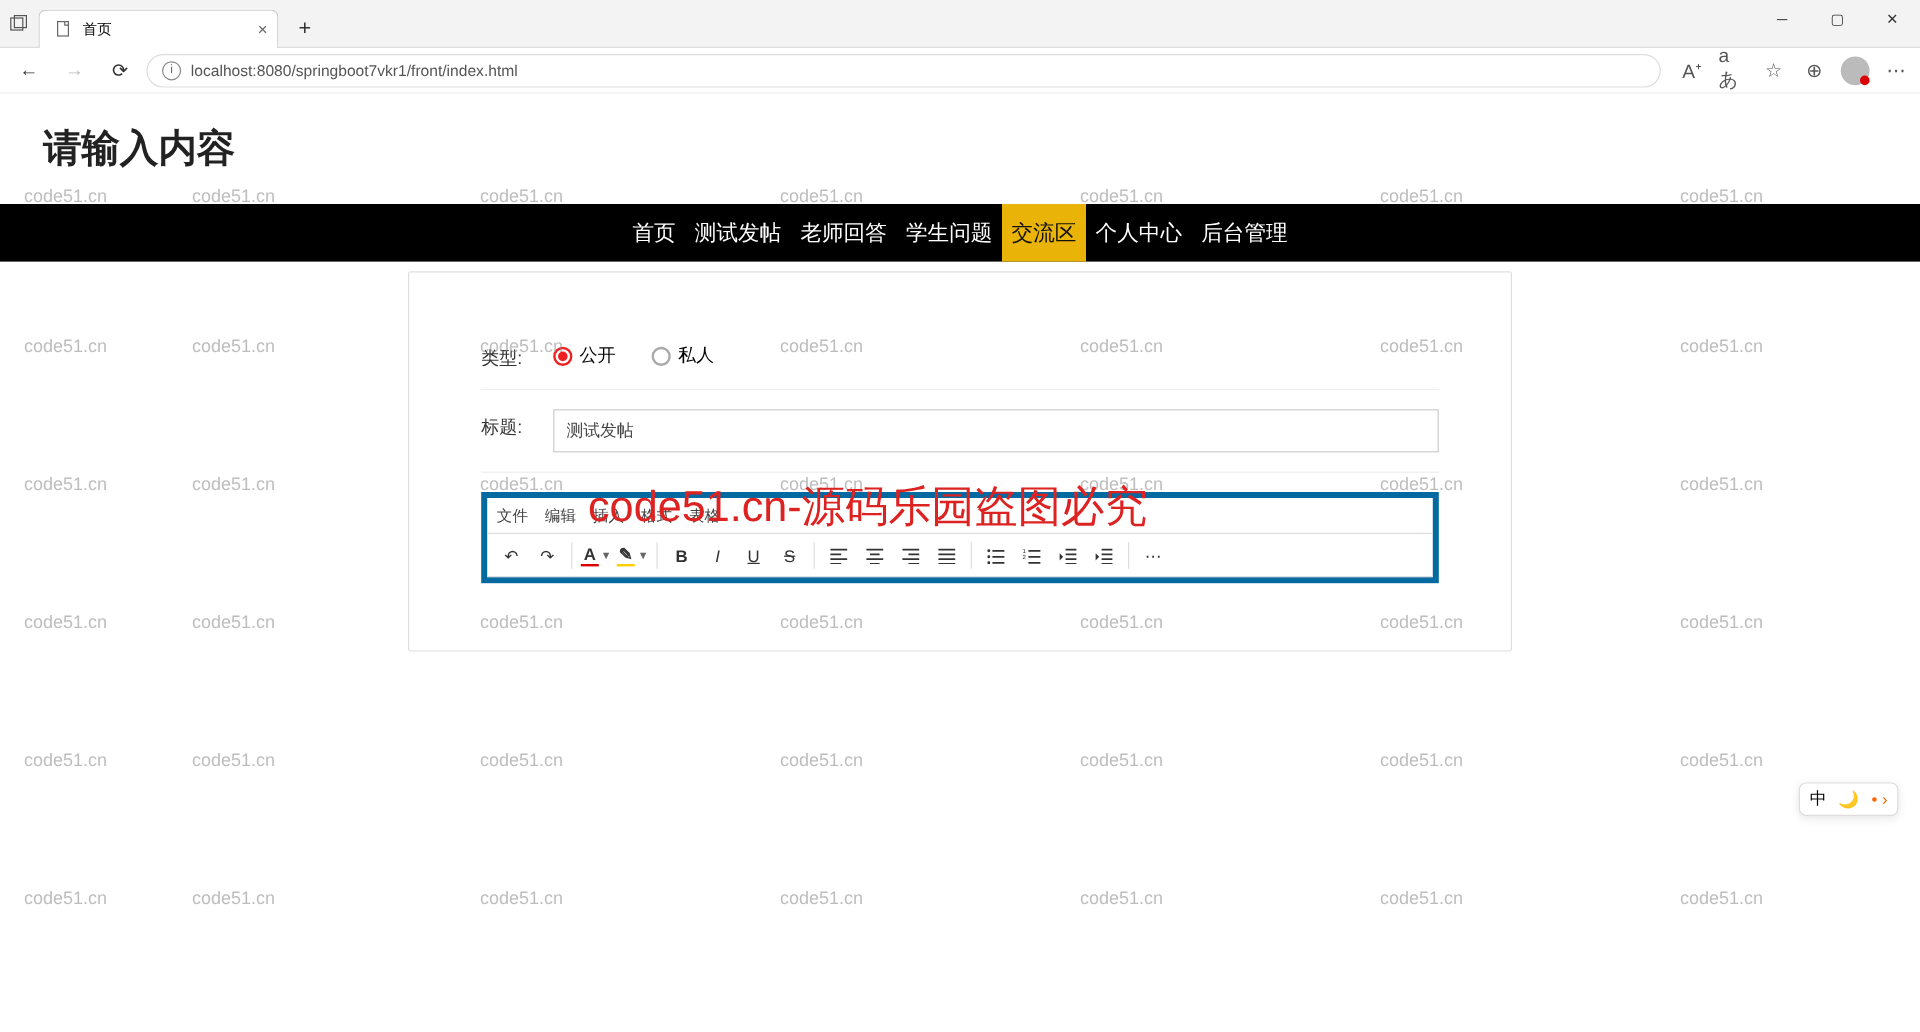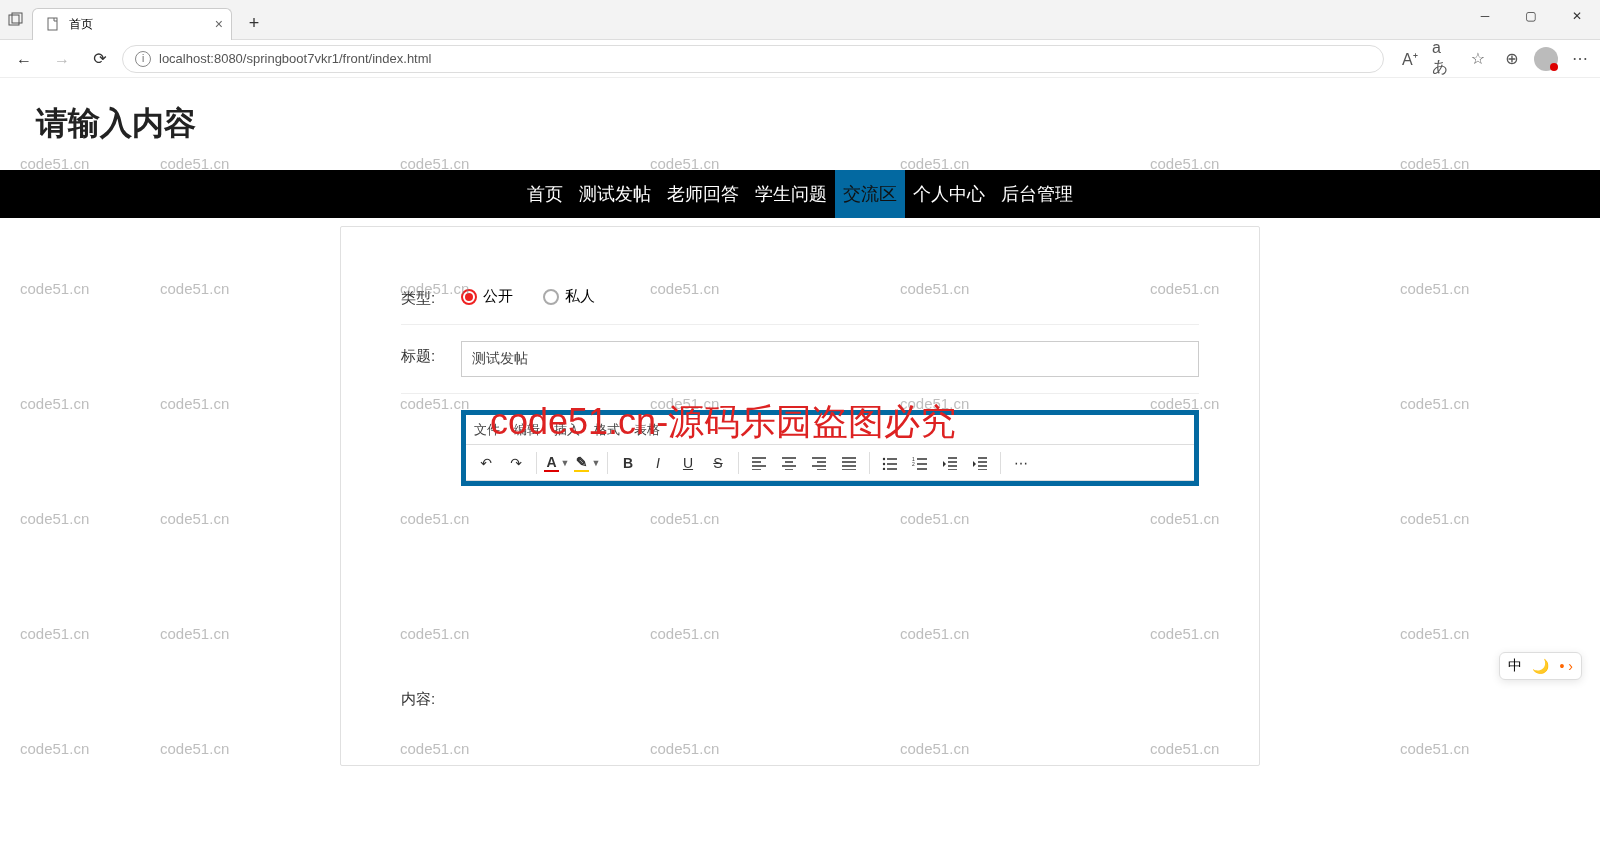--- a/index.html
+++ b/index.html
@@ -18,21 +18,21 @@
 .url-info{width:16px;height:16px;border:1px solid #888;border-radius:50%;display:flex;align-items:center;justify-content:center;font-size:10px;color:#666}
 .addr-icons{display:flex;gap:10px;margin-left:8px}
 .addr-icons .ic{width:24px;height:24px;display:flex;align-items:center;justify-content:center;color:#555;cursor:pointer}
 .avatar{width:26px;height:26px;border-radius:50%;background:#bbb;position:relative}
 .avatar::after{content:"";position:absolute;bottom:0;right:0;width:8px;height:8px;border-radius:50%;background:#d00}
 .site-header{padding:24px 36px}
 .site-title{font-size:32px;font-weight:600;color:#222}
 .nav-bar{background:#000;height:48px;display:flex;align-items:center;justify-content:center}
 .nav-items{display:flex}
 .nav-item{color:#fff;font-size:18px;padding:0 8px;height:48px;display:flex;align-items:center;cursor:pointer}
-.nav-item.active{background:#0369a1;color:#111}
+.nav-item.active{background:#eab308;color:#111}
 .content{display:flex;justify-content:center;padding-top:8px}
 .panel{width:920px;background:#fff;border:1px solid #e0e0e0;border-radius:2px;padding:40px 60px}
 .form-row{display:flex;align-items:flex-start;padding:16px 0;border-bottom:1px solid #eee}
 .form-row.no-border{border-bottom:none}
 .form-label{width:60px;font-size:15px;color:#333;padding-top:6px}
 .title-input{flex:1;height:36px;border:1px solid #ccc;padding:0 10px;font-size:14px;color:#444}
 .radio-group{display:flex;gap:30px;align-items:center;padding-top:4px}
 .radio-item{display:flex;align-items:center;gap:6px;cursor:pointer;font-size:15px}
 .radio-circle{width:16px;height:16px;border:2px solid #aaa;border-radius:50%;display:flex;align-items:center;justify-content:center}
 .radio-circle.checked{border-color:#e22}
@@ -133,21 +133,20 @@
             <span class="radio-circle"></span>
             <span>私人</span>
           </div>
         </div>
     </div>
     <div class="form-row">
       <div class="form-label">标题:</div>
       <input class="title-input" value="测试发帖" style="">
     </div>
     <div class="form-row no-border">
-      <div class="form-label" style="padding-top:280px">内容:</div>
       <div class="editor">
         <div class="editor-menubar" id="editor-menubar">
             <span>文件</span>
             <span>编辑</span>
             <span>插入</span>
             <span>格式</span>
             <span>表格</span>
           </div>
         <div class="editor-toolbar">
           <div class="tb-btn">↶</div>

